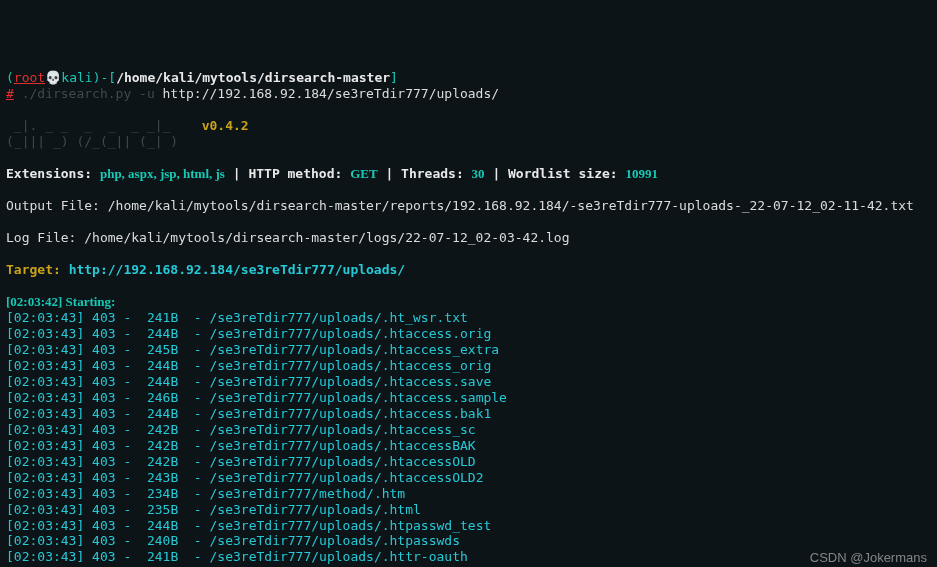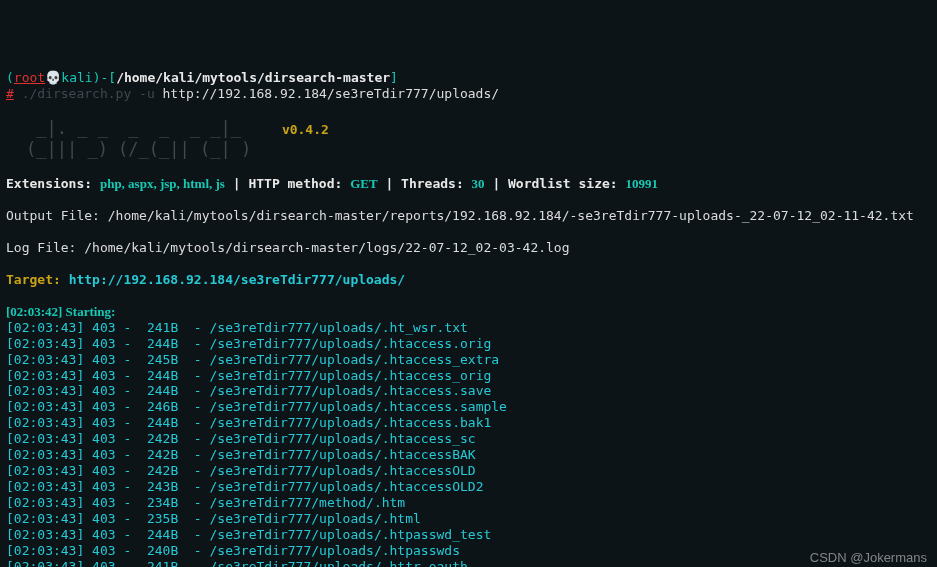--- a/index.html
+++ b/index.html
@@ -19,22 +19,21 @@
   .cyan { color: #17c9b5; }
   .cyan-b { color: #17c9b5; font-weight: bold; font-family: Liberation Serif, serif; }
   .white-b { color: #e8e8e8; font-weight: bold; margin-top: 13px; }
   .yellow-b { color: #c9a317; font-weight: bold; }
   .cyan-link { color: #26c9d6; }
   .cyan-link-b { color: #26c9d6; font-weight: bold; }
   .dim { color: #404850; }
   .skull { color: #eeeeee; }
   .logo-block {
     color: #404850;
-    font-size: 17px;
-    margin-left: 20px;
+    font-size: 13px;
   }
   .watermark {
     position: fixed;
     right: 10px;
     bottom: 1px;
     color: #b5b5b5;
     font-family: Arial, sans-serif;
     font-size: 13px;
     opacity: 0.7;
   }

